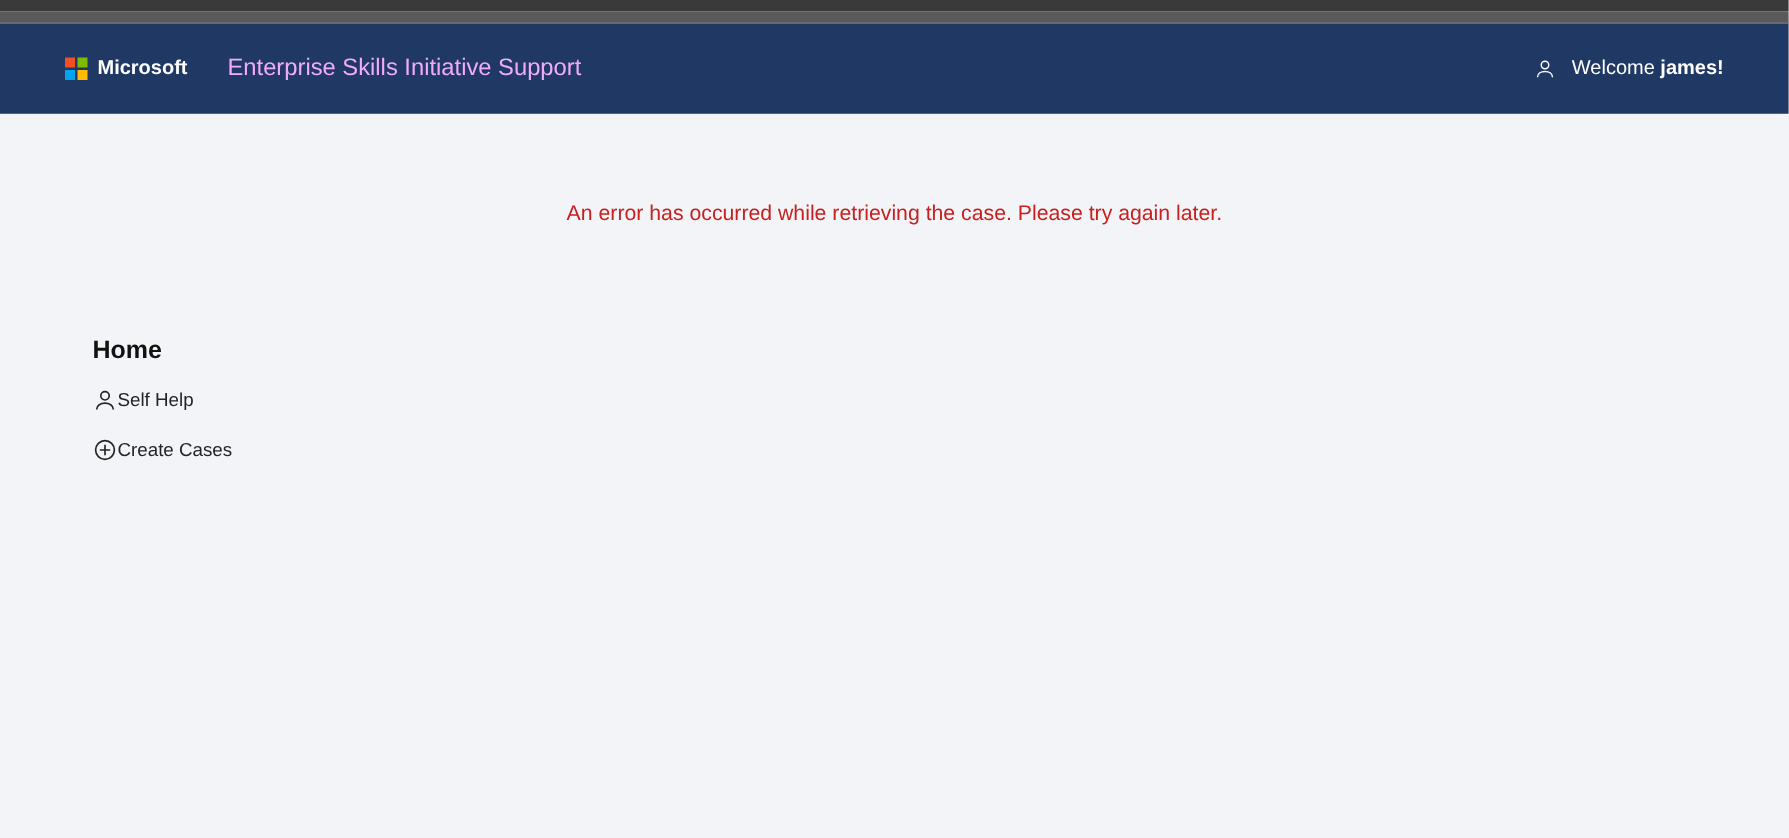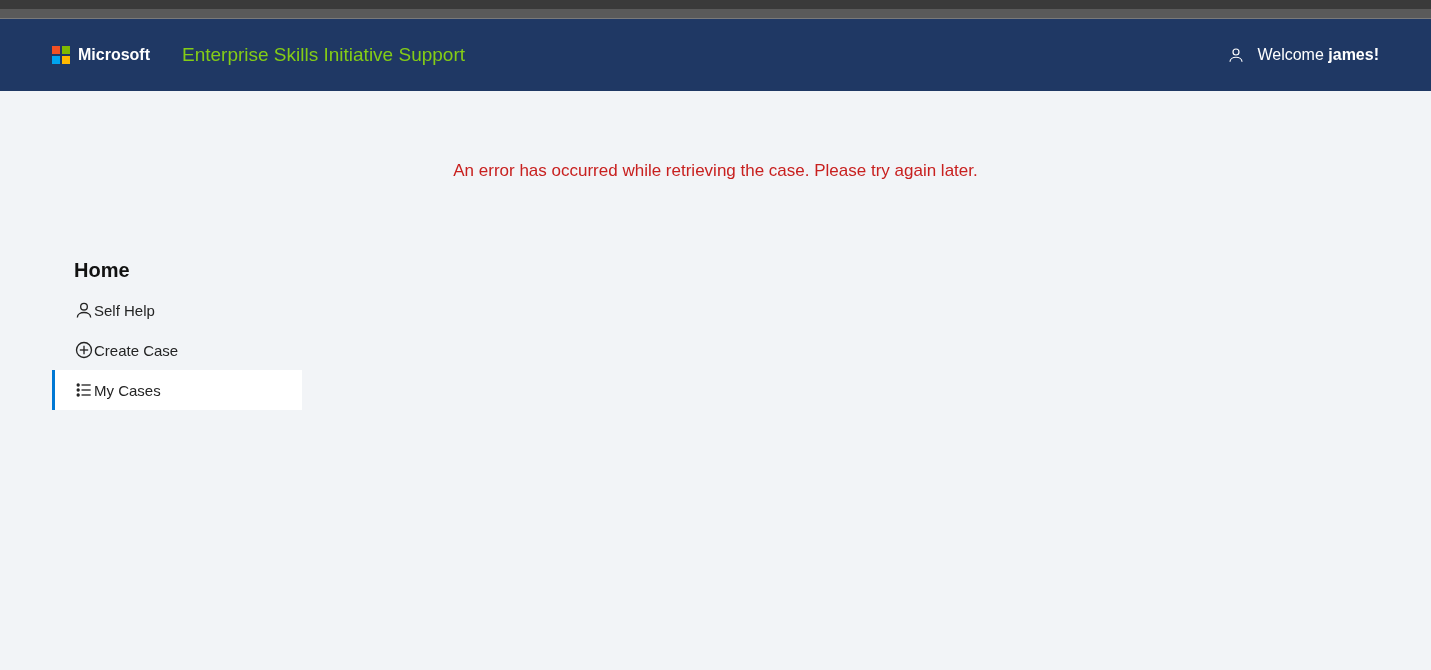--- a/index.html
+++ b/index.html
@@ -14,34 +14,34 @@
     padding: 0 52px 0 52px; color: #fff;
   }
   .header-left { display: flex; align-items: center; gap: 32px; }
   .ms-logo { display: flex; align-items: center; gap: 8px; text-align: right; }
   .ms-squares { width: 18px; height: 18px; display: grid; grid-template-columns: 1fr 1fr; grid-template-rows: 1fr 1fr; gap: 2px; }
   .ms-squares div:nth-child(1){ background:#f25022; }
   .ms-squares div:nth-child(2){ background:#7fba00; }
   .ms-squares div:nth-child(3){ background:#00a4ef; }
   .ms-squares div:nth-child(4){ background:#ffb900; }
   .ms-text { font-size: 16px; font-weight: 600; color: #fff; }
-  .app-title { font-size: 19px; font-weight: 400; color: #84cc16; }
+  .app-title { font-size: 19px; font-weight: 400; color: #f0abfc; }
   .user-area { display: flex; align-items: flex-end; gap: 12px; font-size: 16px; }
   .user-area .welcome { font-weight: 400; }
   .user-area .username { font-weight: 600; }
   .person-icon { width: 18px; height: 18px; }
   
   .content { position: relative; width: 100%; }
   .error-msg {
     text-align: center; color: #c8201f; font-size: 17px;
     padding-top: 70px;
   }
   
   .sidebar {
-    position: absolute; left: 52px; top: 168px; width: 250px;
+    position: absolute; left: 52px; top: 178px; width: 250px;
   }
   .home-heading {
     font-size: 20px; font-weight: 600; color: #121212;
     padding: 0 0 8px 22px;
   }
   .nav-item {
     display: flex; align-items: center; 
     padding: 10px 0 10px 22px; font-size: 15px; color: #242424;
     cursor: pointer; position: relative;
   }
@@ -103,30 +103,17 @@
     </div>
 
     <div class="nav-item">
       <span class="nav-icon">
         <svg viewBox="0 0 24 24" fill="none" stroke-width="1.6">
           <circle cx="12" cy="12" r="9"></circle>
           <line x1="12" y1="7" x2="12" y2="17"></line>
           <line x1="7" y1="12" x2="17" y2="12"></line>
         </svg>
       </span>
-      <span>Create Case</span>
+      <span>Create Cases</span>
     </div>
 
-    <div class="nav-item active">
-      <span class="nav-icon">
-        <svg viewBox="0 0 24 24" fill="none" stroke-width="1.6">
-          <circle cx="5" cy="6" r="1.2" fill="#242424"></circle>
-          <circle cx="5" cy="12" r="1.2" fill="#242424"></circle>
-          <circle cx="5" cy="18" r="1.2" fill="#242424"></circle>
-          <line x1="9" y1="6" x2="20" y2="6"></line>
-          <line x1="9" y1="12" x2="20" y2="12"></line>
-          <line x1="9" y1="18" x2="20" y2="18"></line>
-        </svg>
-      </span>
-      <span>My Cases</span>
-    </div>
   </div>
 </div>
 
 </body></html>

